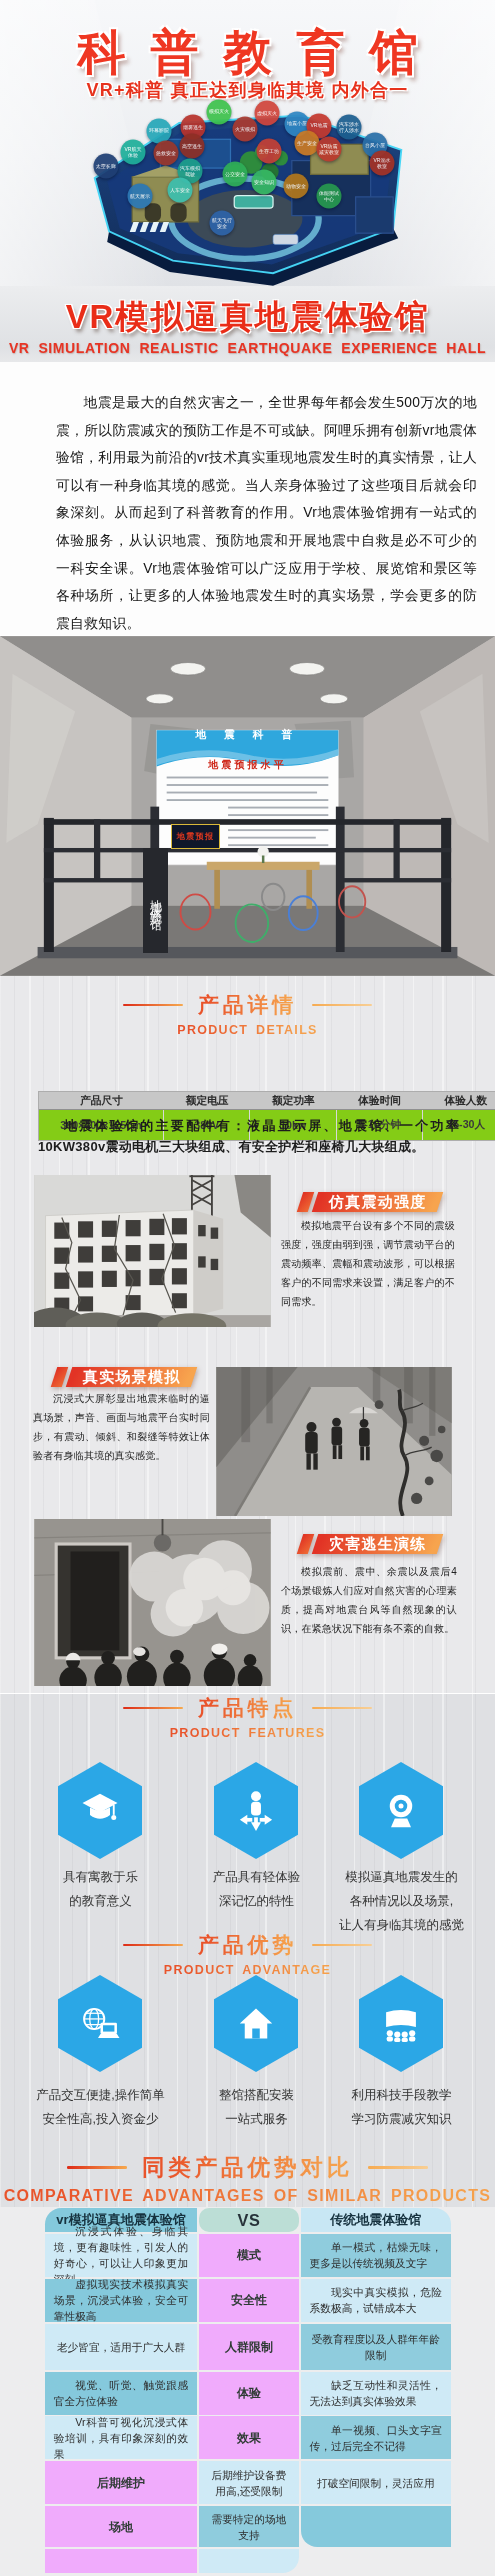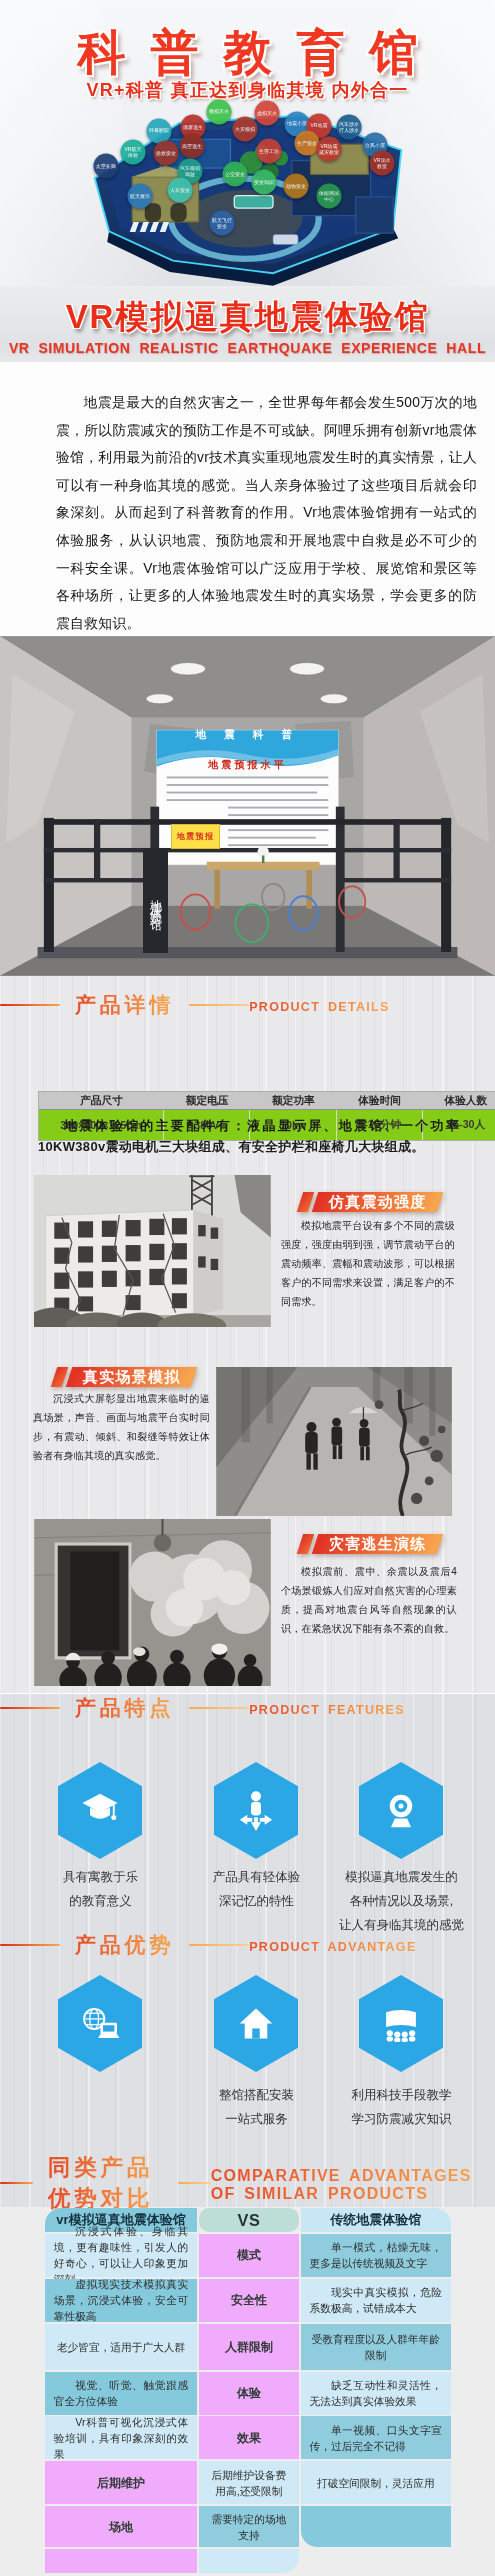--- a/index.html
+++ b/index.html
@@ -46,27 +46,27 @@
   
   .intro{left:38px;top:371px;width:421px;margin:18px;font-size:13.8px;line-height:27.6px;color:#141414;
     text-align:justify;text-indent:2em;letter-spacing:0.3px;}
 
   
   .room{left:0;top:636px;width:495px;height:340px;overflow:hidden;background:#b9b7b5;}
   .room .poster-head{position:absolute;left:163px;top:92px;width:169px;text-align:center;color:#fff;
     font-size:10.7px;font-weight:700;letter-spacing:7.5px;}
   .room .poster-title{position:absolute;left:163px;top:122px;width:169px;text-align:center;color:#cf2a1c;
     font-size:10px;font-weight:700;letter-spacing:3.1px;}
-  .room .poster-tag{position:absolute;left:171px;top:188px;width:49px;height:25px;background:#fde047;border:1.3px solid #d9b93a;
+  .room .poster-tag{position:absolute;left:171px;top:188px;width:49px;height:25px;background:#0f172a;border:1.3px solid #d9b93a;
     color:#d8371f;font-weight:700;font-size:8.1px;display:flex;align-items:center;justify-content:center;letter-spacing:1.3px;}
   .room .room-sign{position:absolute;left:143px;top:212px;width:25px;height:105px;background:#26282d;color:#fff;
     writing-mode:vertical-rl;font-size:12px;letter-spacing:4.4px;display:flex;align-items:center;justify-content:center;}
 
   
-  .sec-head{display:flex;flex-direction:row;align-items:center;width:495px;left:0;}
+  .sec-head{display:flex;flex-direction:column;align-items:center;width:495px;left:0;}
   .sec-head .row{display:flex;align-items:center;gap:15px;}
   .hline{height:2.5px;width:60px;border-radius:1.3px;background:linear-gradient(90deg,#dd2c18,#f6a94f);}
   .hline.rev{background:linear-gradient(90deg,#f6ab52,#f8cf95);}
   .grad-text{background:linear-gradient(90deg,#e9542b 10%,#f5a04c 90%);-webkit-background-clip:text;background-clip:text;color:transparent;}
   .sec-head .cn{font-size:21px;font-weight:900;letter-spacing:3.8px;}
   .sec-head .en{font-size:12.5px;font-weight:700;letter-spacing:1.3px;word-spacing:3.1px;margin-top:4.4px;}
   .sec-head.big .cn{font-size:22.6px;}
   .sec-head.big .en{font-size:16px;}
 
   
@@ -535,20 +535,22 @@
           <circle cx="26" cy="46" r="5"></circle>
           <circle cx="38" cy="46" r="5"></circle>
           <circle cx="50" cy="44" r="5"></circle>
         <rect x="9" y="49" width="10" height="8" rx="3"></rect>
           <rect x="21" y="51" width="10" height="7" rx="3"></rect>
         <rect x="33" y="51" width="10" height="7" rx="3"></rect>
           <rect x="45" y="49" width="10" height="8" rx="3"></rect>
       </g>
     </svg>
   </div>
+  <div class="abs hex-cap" style="left:22px;top:2083px">产品交互便捷,操作简单
+安全性高,投入资金少</div>
   <div class="abs hex-cap" style="left:178px;top:2083px">整馆搭配安装
 一站式服务</div>
   <div class="abs hex-cap" style="left:323px;top:2083px">利用科技手段教学
 学习防震减灾知识</div>
 
   <div class="abs sec-head big" style="top:2152px">
     <div class="row">
       <div class="hline"></div>
       <div class="cn grad-text">同类产品优势对比</div>
       <div class="hline rev"></div>

